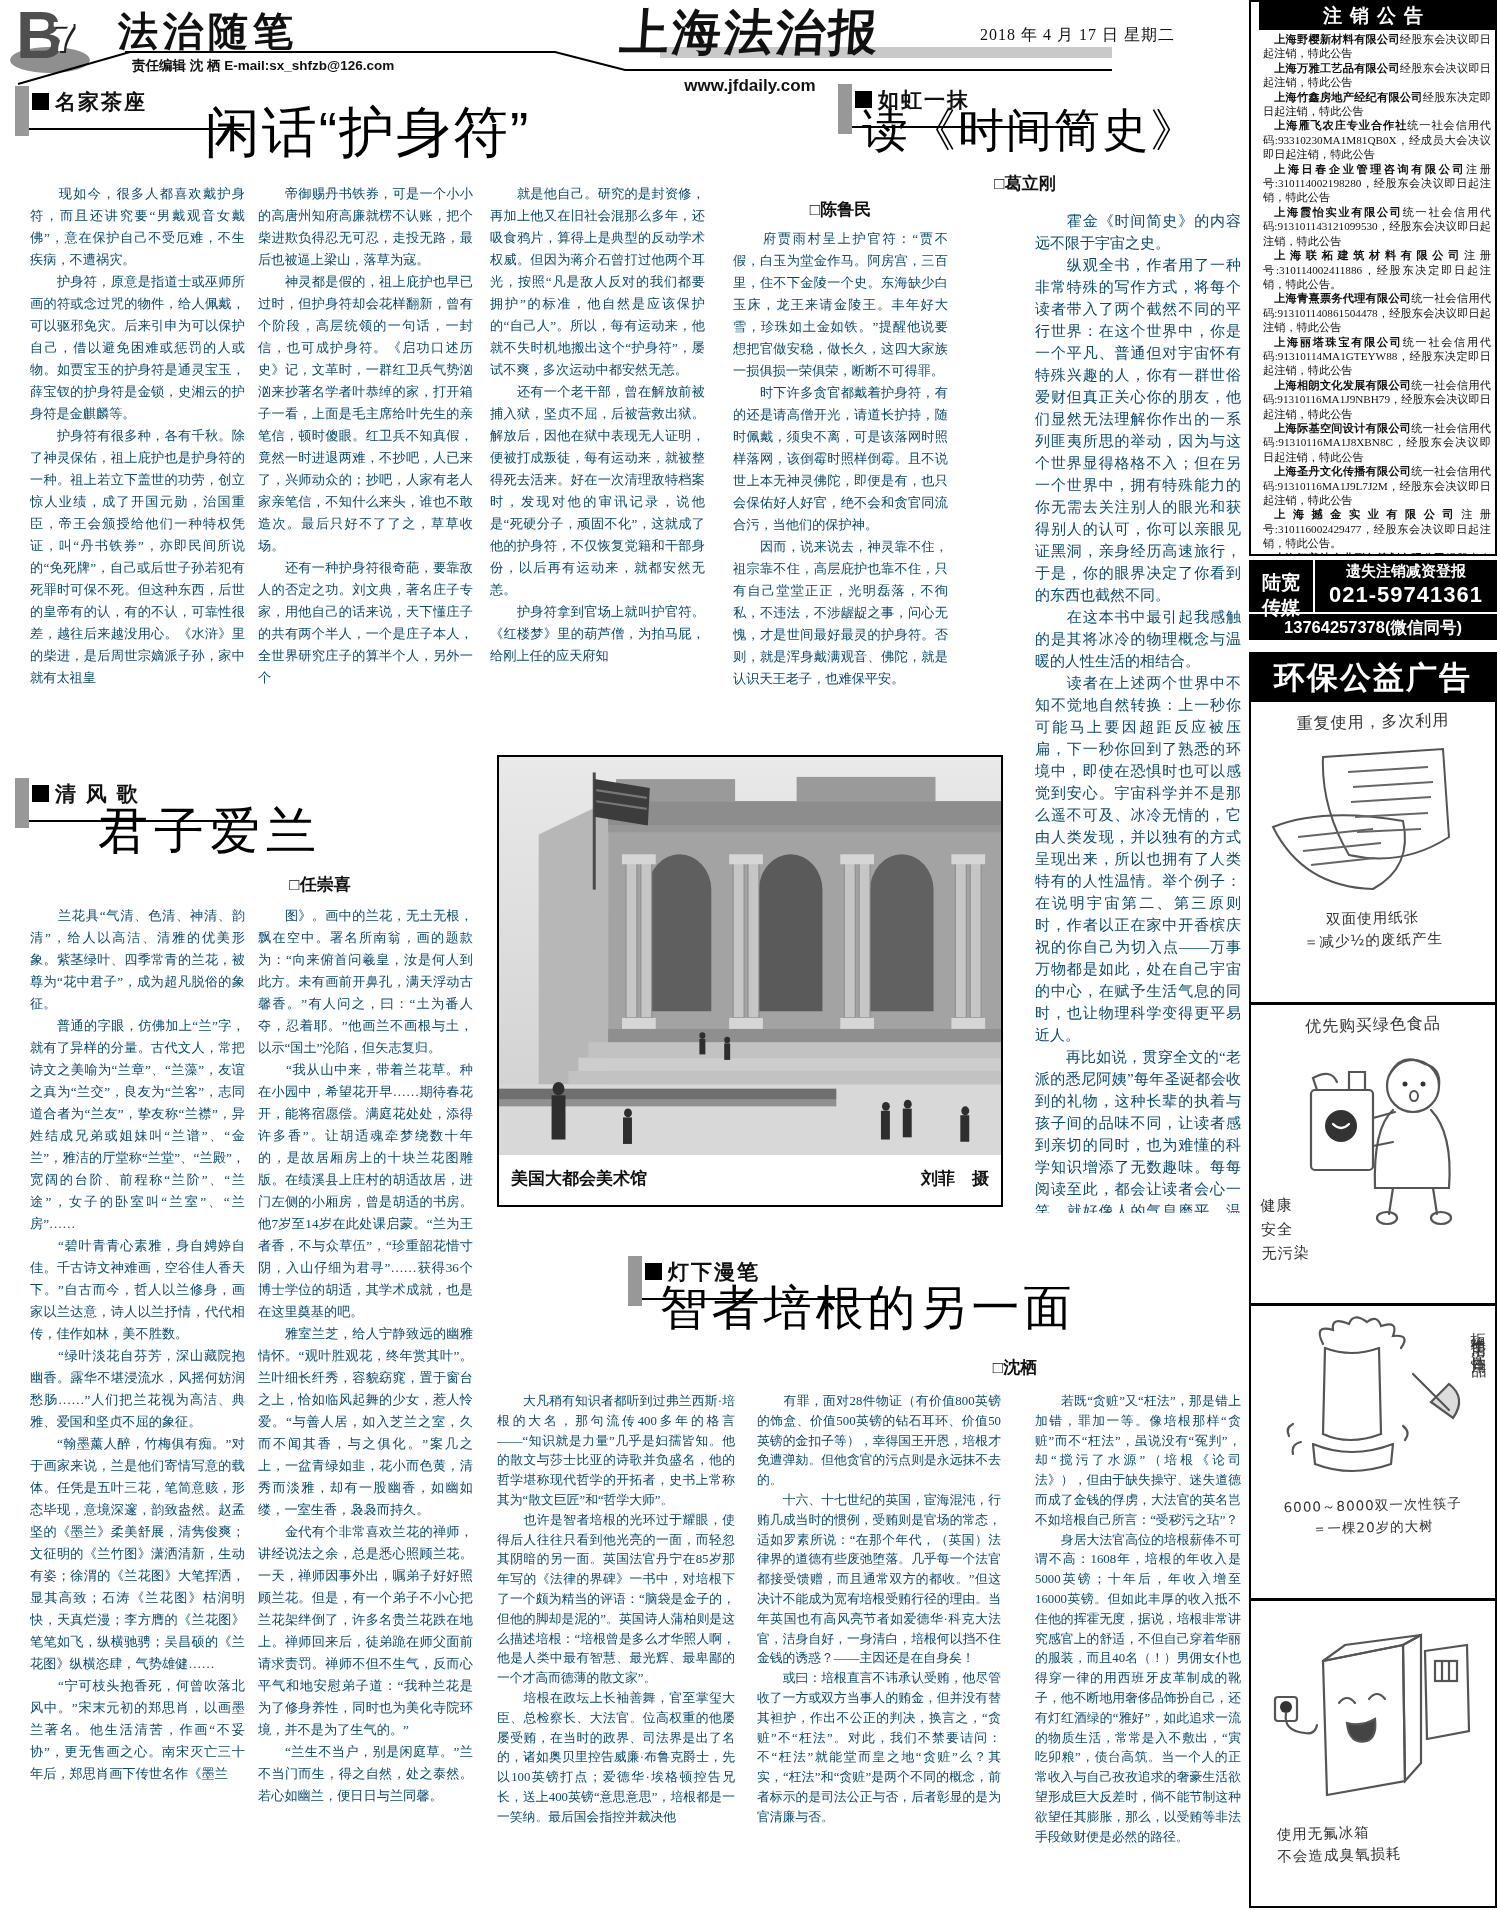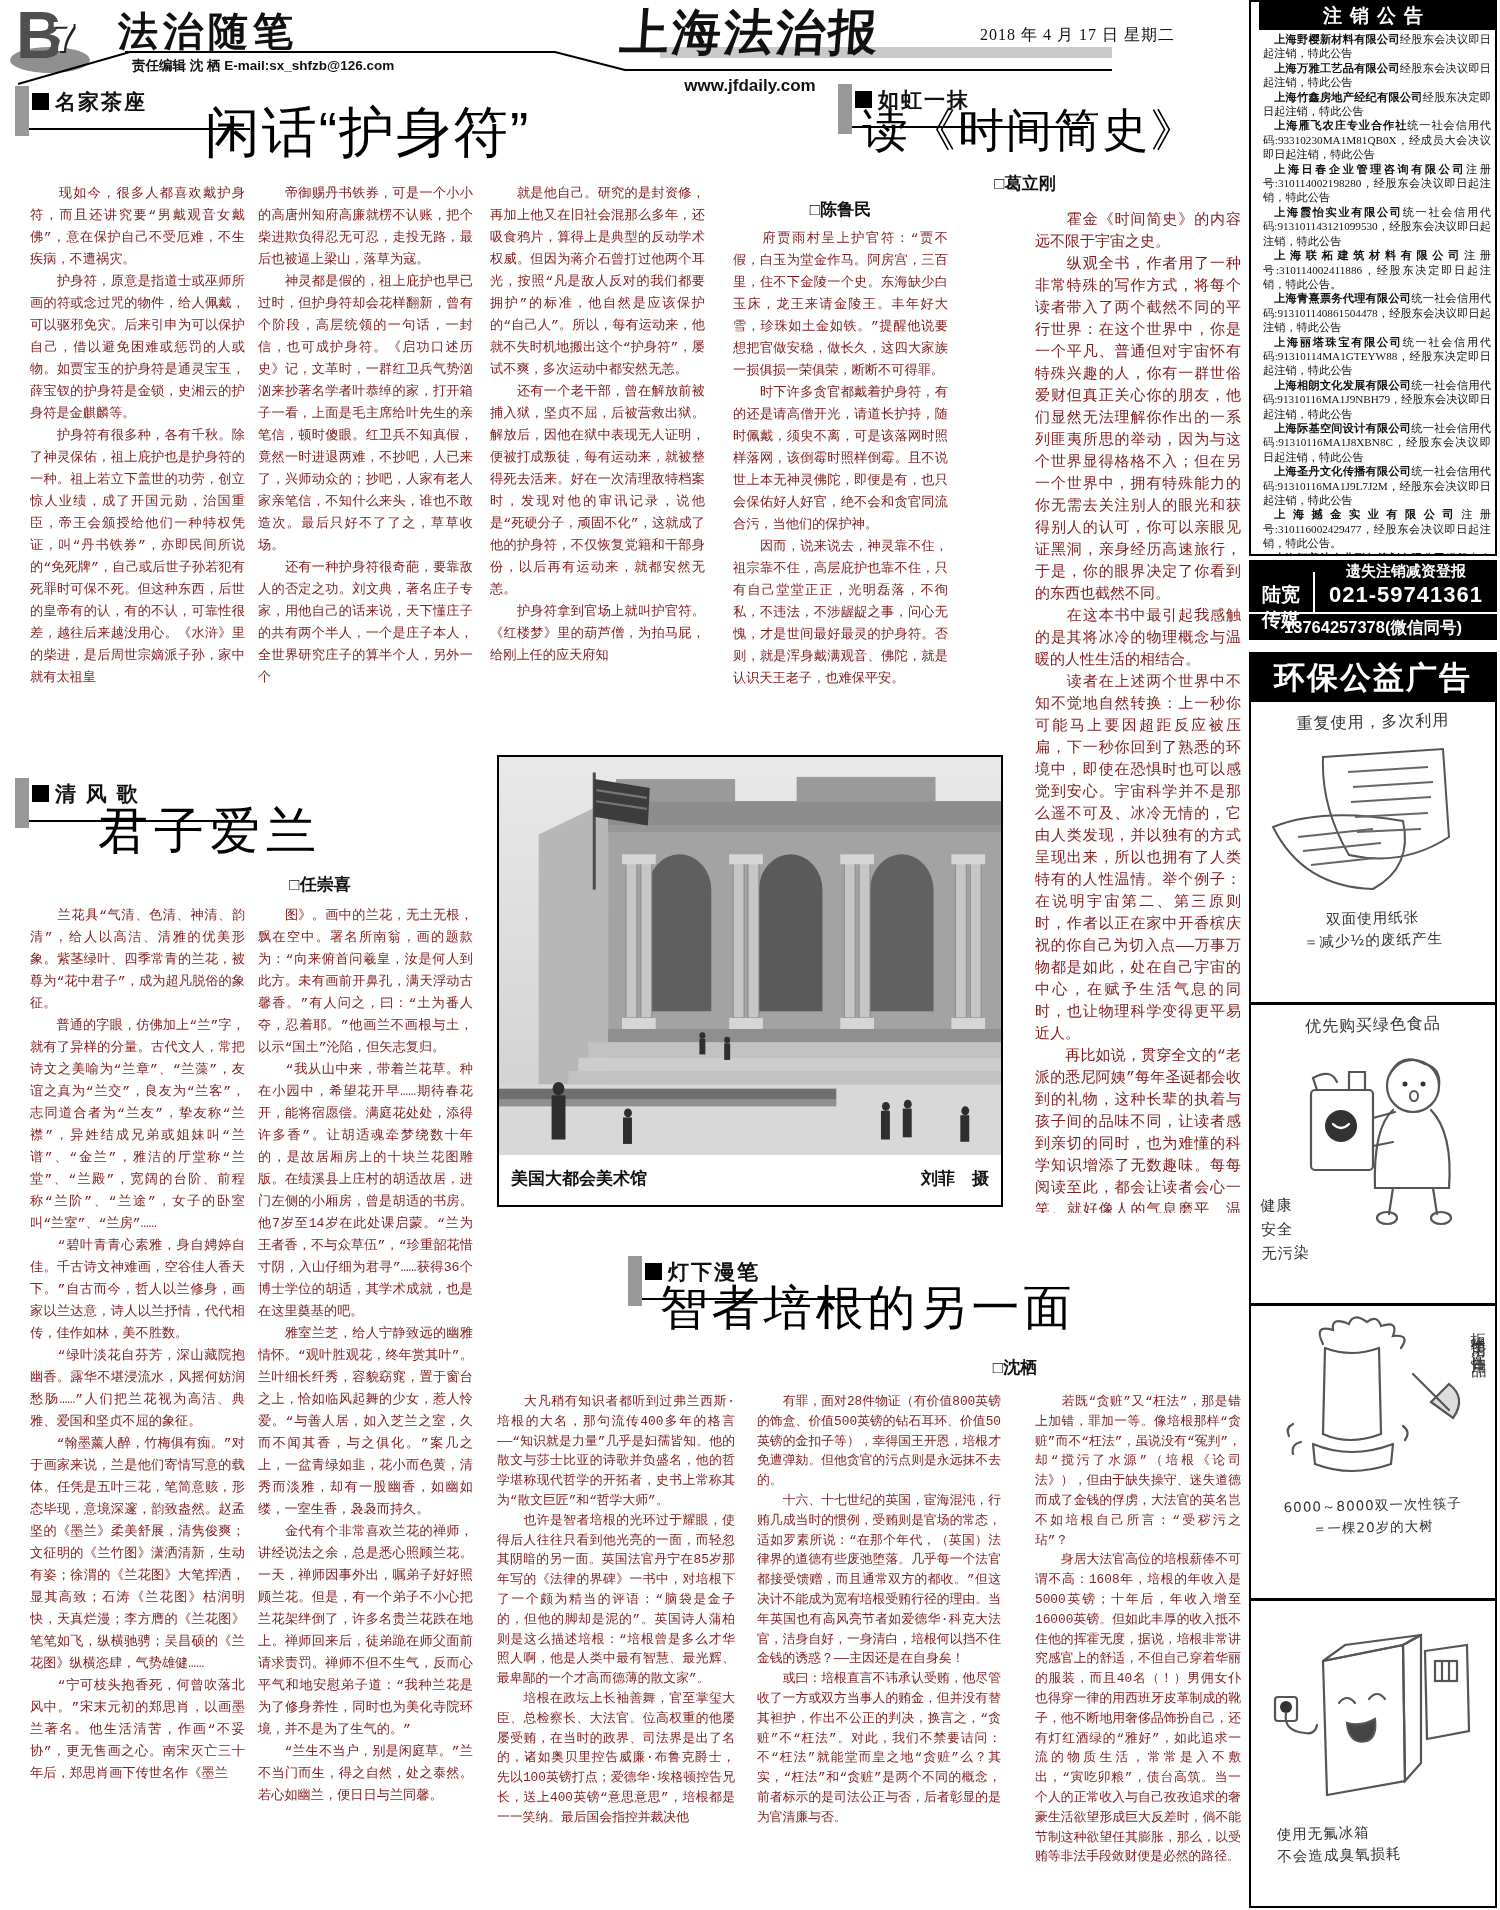--- a/index.html
+++ b/index.html
@@ -30,40 +30,40 @@
   .tag .sq{position:absolute;left:17px;top:5px;width:17px;height:17px;background:#000;}
   .tag .lbl{position:absolute;left:40px;top:0px;font-size:21px;font-weight:900;
     font-family:"Liberation Sans",sans-serif;letter-spacing:2px;}
   
   .headline{position:absolute;text-align:center;font-family:"Liberation Sans","DejaVu Sans",sans-serif;
     font-weight:400;color:#000;letter-spacing:2px;white-space:nowrap;}
   .author{position:absolute;font-size:17px;font-weight:bold;
     font-family:"Liberation Sans",sans-serif;}
   
   .col{position:absolute;overflow:hidden;text-align:justify;white-space:pre-line;
-    font-size:13.2px;line-height:22px;color:#7f1d1d;font-family:Liberation Mono, monospace;}
+    font-size:13.2px;line-height:22px;color:#0c4a6e;}
   .col.small{font-size:12.8px;line-height:19.8px;}
   
   .photo-box{position:absolute;left:497px;top:755px;width:506px;height:452px;
     border:2px solid #000;background:#fff;box-sizing:border-box;}
   .photo-img{display:block;width:100%;height:398px;}
   .photo-cap{position:absolute;left:0;right:0;bottom:0;height:48px;padding:10px 12px 0 12px;
     box-sizing:border-box;font-size:17px;font-weight:900;font-family:"Liberation Sans",sans-serif;}
   .photo-credit{float:right;}
   
   .notice-box{position:absolute;left:1249px;top:0;width:248px;height:556px;
     border:2px solid #000;box-sizing:border-box;overflow:hidden;padding-left:8px;}
   .notice-title{height:28px;background:#000;color:#fff;text-align:center;font-size:19px;
     font-weight:900;letter-spacing:8px;line-height:28px;font-family:"Liberation Sans",sans-serif;}
   .notice-body{padding:2px 4px;font-size:11.2px;line-height:14.4px;text-align:justify;}
   .notice-body p{margin:0;text-indent:1em;}
   .ad-block{position:absolute;left:1249px;top:560px;width:248px;box-sizing:border-box;}
   .ad-row1{display:flex;background:#000;color:#fff;height:52px;margin-bottom:2px;}
   .ad-brand{width:64px;border-right:2px solid #fff;text-align:center;font-size:19px;
-    font-weight:900;line-height:25px;padding-top:10px;font-family:"Liberation Sans",sans-serif;margin-top:12px;}
+    font-weight:900;line-height:25px;padding-top:10px;font-family:"Liberation Sans",sans-serif;}
   .ad-main{flex:1;text-align:center;font-family:"Liberation Sans",sans-serif;}
   .ad-service{font-size:15px;font-weight:bold;line-height:22px;}
   .ad-phone{font-size:22px;font-weight:900;line-height:26px;letter-spacing:1px;}
   .ad-row2{background:#000;color:#fff;text-align:center;font-size:16.5px;font-weight:900;
     height:26px;line-height:26px;font-family:"Liberation Sans",sans-serif;}
   .psa-box{position:absolute;left:1249px;top:652px;width:248px;height:1256px;
     border:2px solid #000;box-sizing:border-box;}
   .psa-title{height:48px;background:#000;color:#fff;text-align:center;font-size:31px;
     font-weight:900;line-height:48px;letter-spacing:2px;font-family:"Liberation Sans",sans-serif;}
   .psa-panel{position:relative;border-bottom:3px solid #000;overflow:hidden;}

